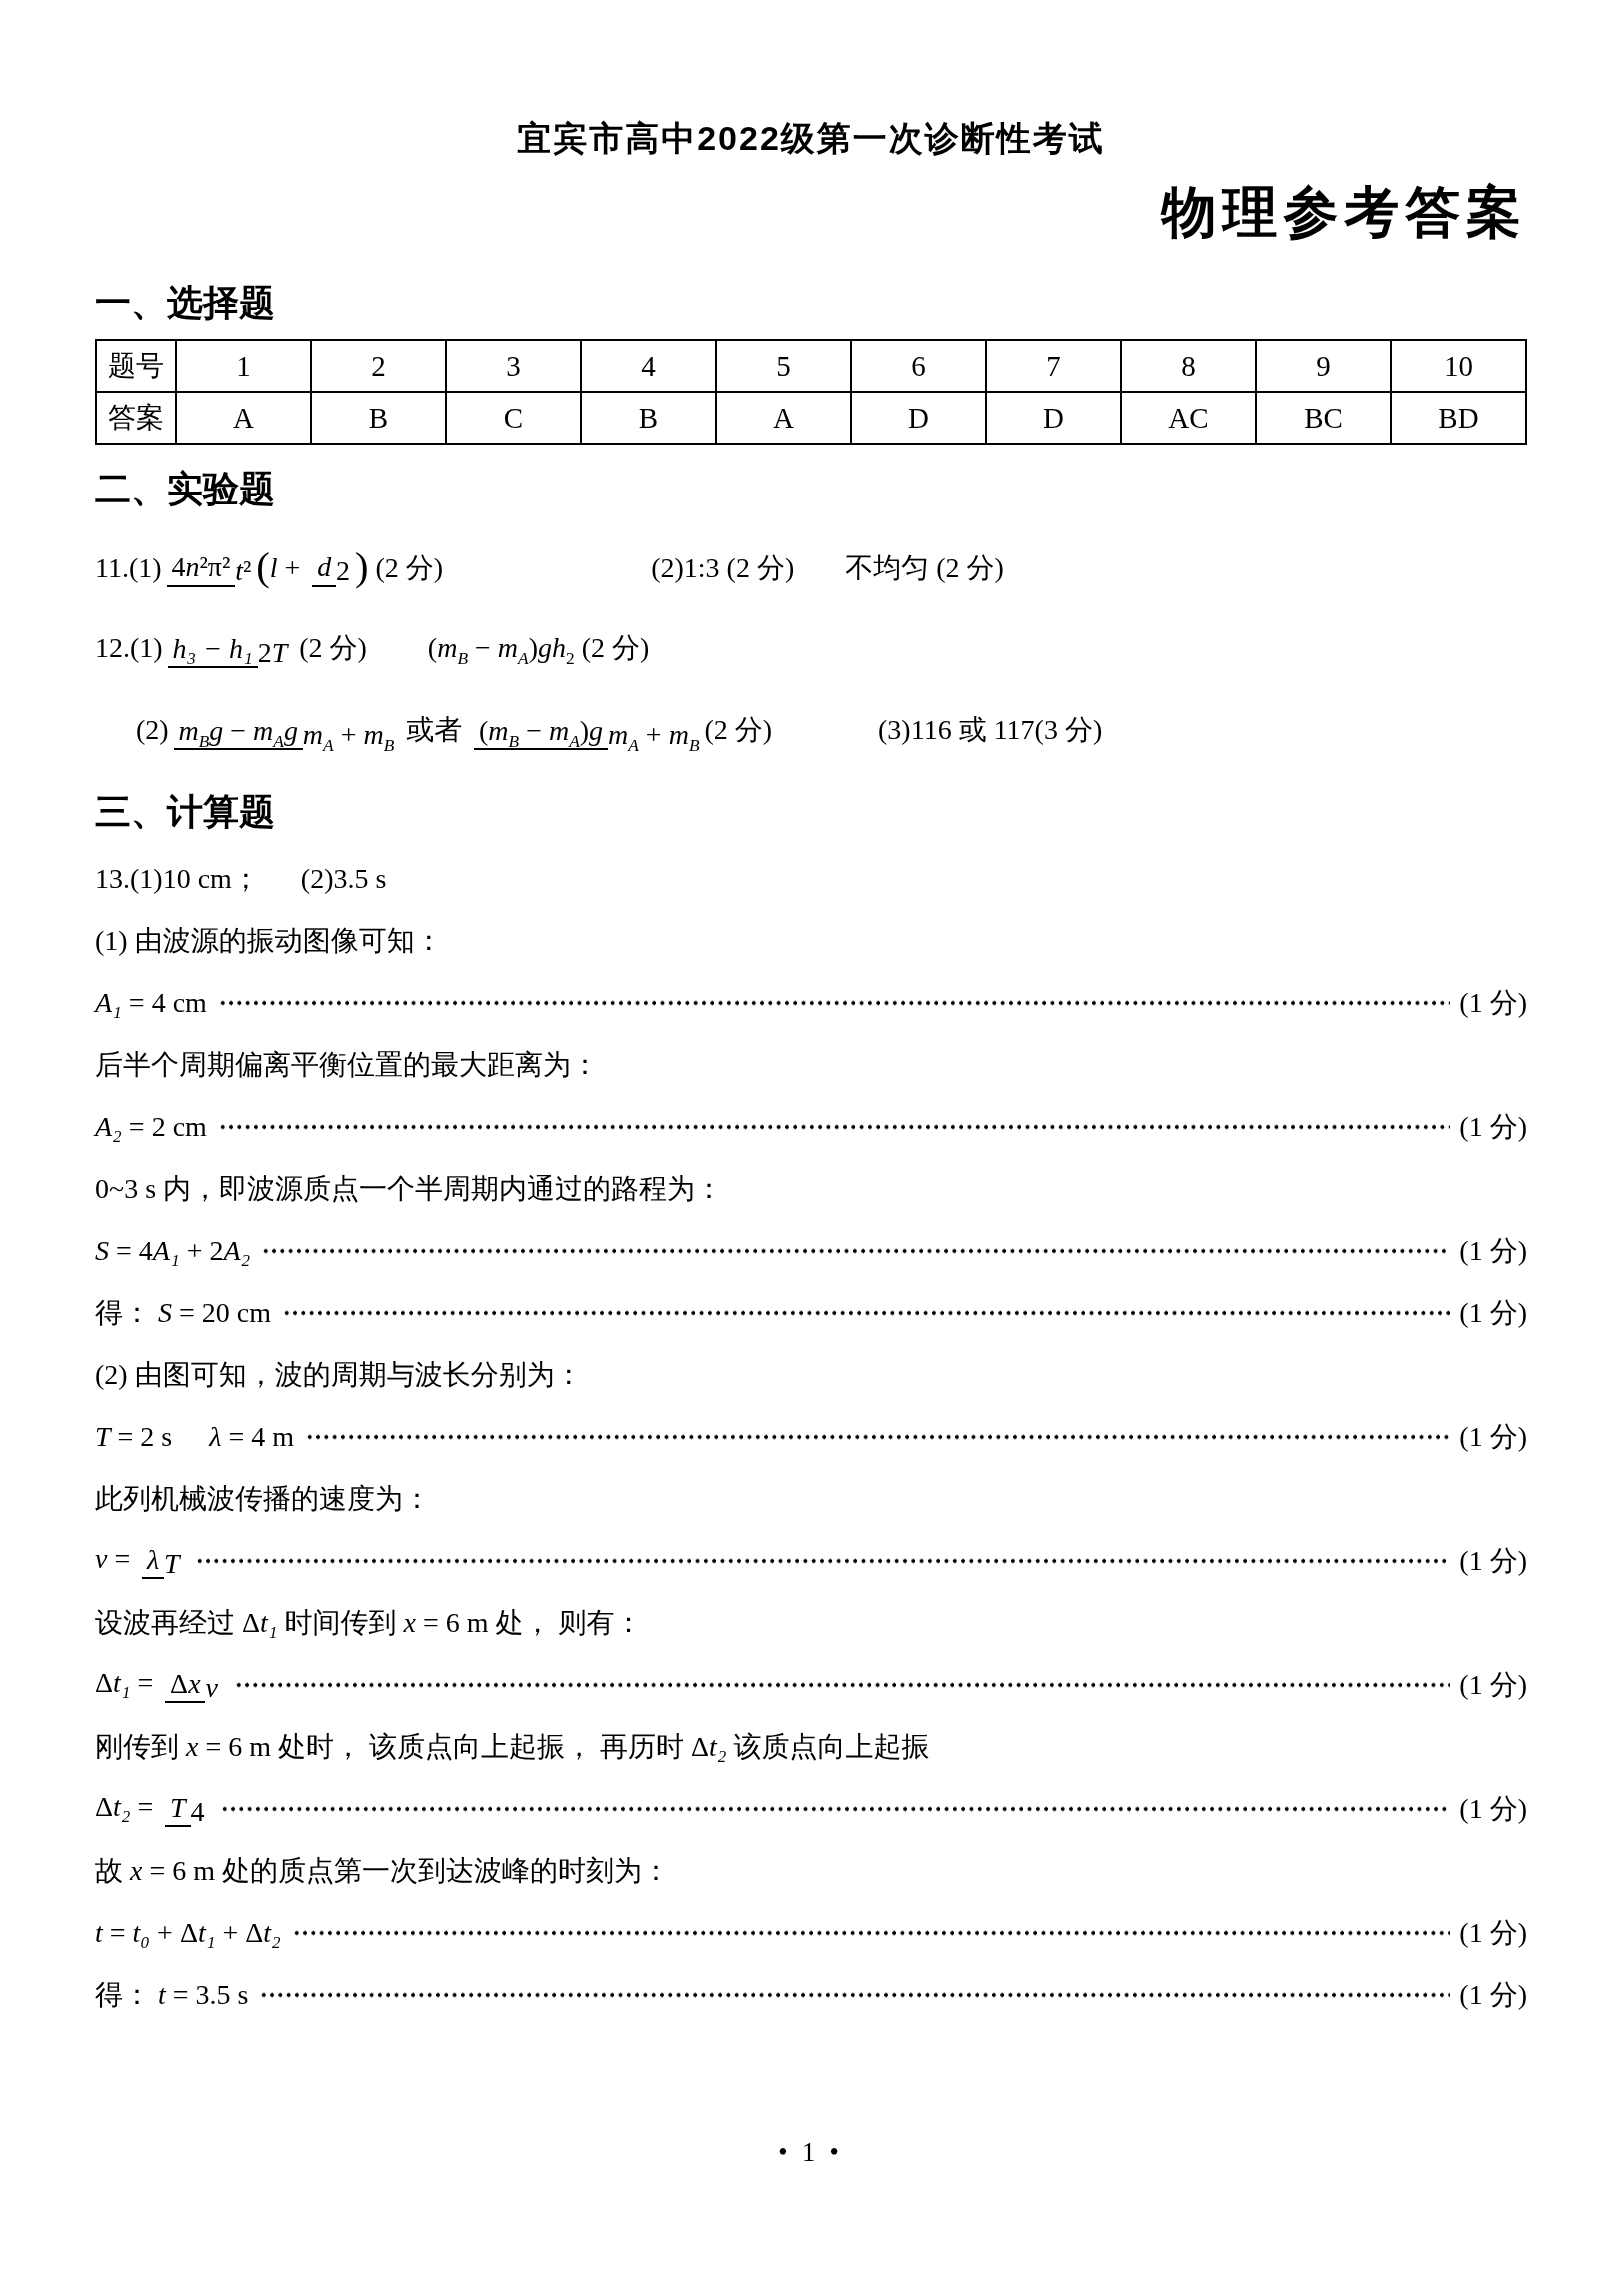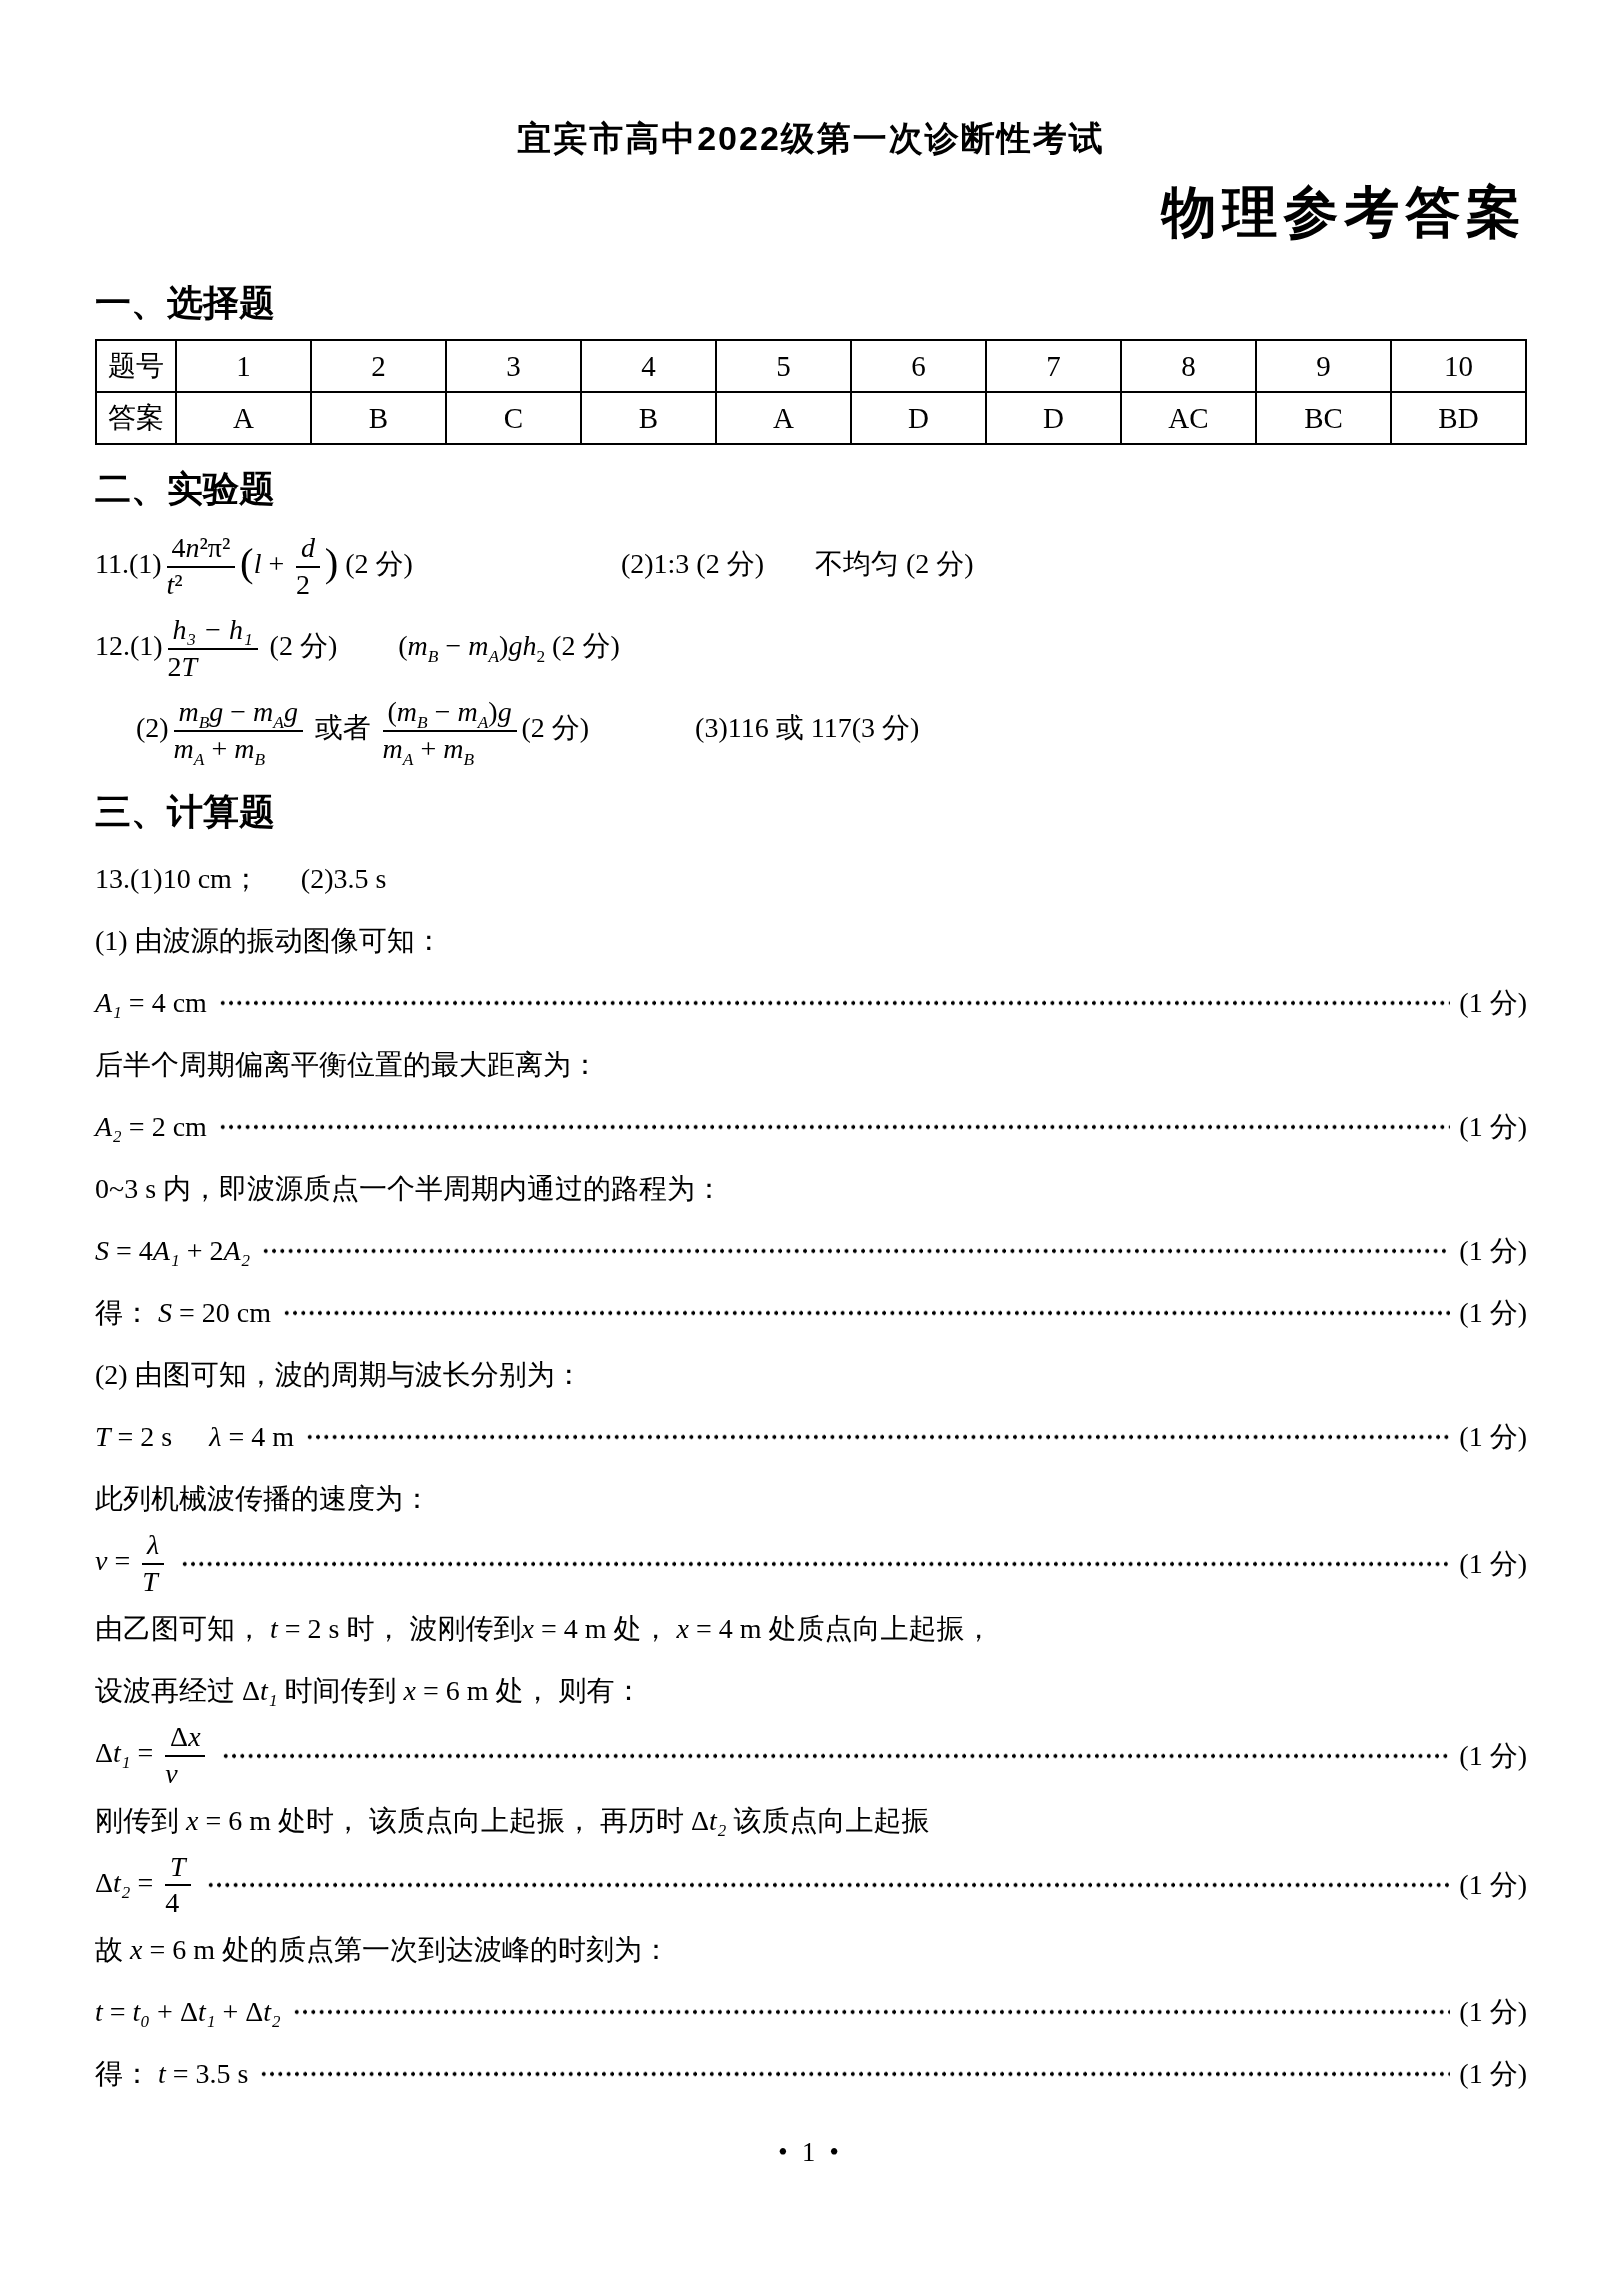--- a/index.html
+++ b/index.html
@@ -32,21 +32,21 @@
   .dots {
     flex:1; height:11.8px; margin:0 9.8px 0 11.8px; align-self:center;
     background-image:radial-gradient(circle at 3.9px 5.9px, #000 1.8px, transparent 2.1px);
     background-size:8.3px 11.8px; background-repeat:repeat-x;
   }
   .score { white-space:nowrap; }
   .it { font-style:italic; }
   .big { font-size:1.45em; line-height:1; vertical-align:-0.08em; }
   sub { font-size:0.62em; line-height:0; }
   .frac {
-    display:inline-flex; flex-direction:column; align-items:flex-start;
+    display:inline-flex; flex-direction:row; align-items:flex-end;
     vertical-align:middle; margin:0 4.9px; text-align:center; line-height:1.1;
   }
   .fnum { border-bottom:2px solid #000; padding:0 4.9px 2px 4.9px; }
   .fden { padding-top:2px; }
   .page-num { position:absolute; bottom:125px; left:0; right:0; text-align:center; font-size:26.5px; letter-spacing:3.9px; }
 </style>
 </head>
 <body>
 
 <div class="content">
@@ -161,23 +161,20 @@
       </div>
       <div class="line">
         <span class="lcontent"><span class="it">v</span><span> = </span><span class="frac">
             <span class="fnum"><span class="it">λ</span></span>
             <span class="fden"><span class="it">T</span></span>
           </span></span>
         <span class="dots"></span>
         <span class="score">(1 分)</span>
       </div>
       <div class="line">
-        <span class="lcontent"><span>由乙图可知， </span><span class="it">t</span><span> = 2 s 时， 波刚传到</span><span class="it">x</span><span> = 4 m 处， </span><span class="it">x</span><span> = 4 m 处质点向上起振，</span></span>
-      </div>
-      <div class="line">
         <span class="lcontent"><span>设波再经过 Δ</span><span class="it">t₁</span><span> 时间传到 </span><span class="it">x</span><span> = 6 m 处， 则有：</span></span>
       </div>
       <div class="line">
         <span class="lcontent"><span>Δ</span><span class="it">t₁</span><span> = </span><span class="frac">
             <span class="fnum"><span>Δ</span><span class="it">x</span></span>
             <span class="fden"><span class="it">v</span></span>
           </span></span>
         <span class="dots"></span>
         <span class="score">(1 分)</span>
       </div>

